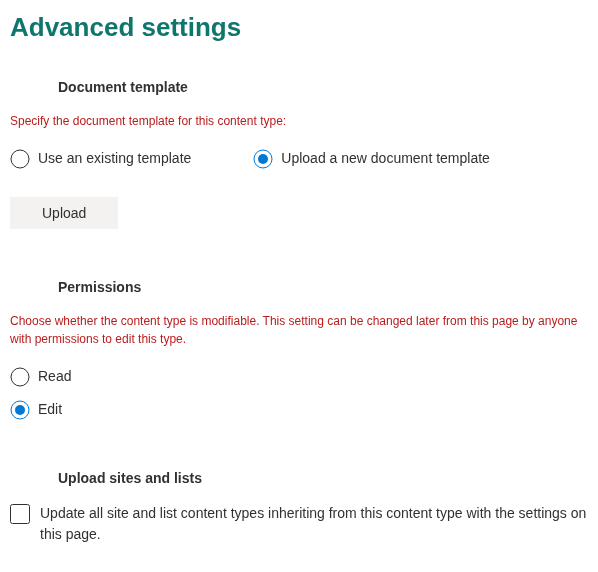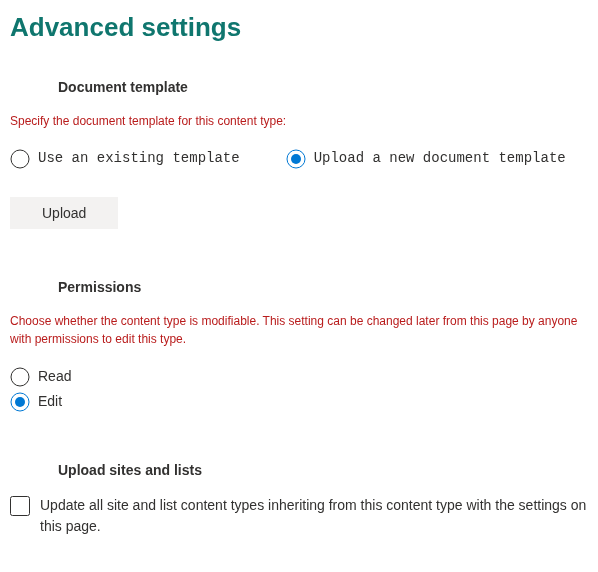--- a/index.html
+++ b/index.html
@@ -25,28 +25,27 @@
       padding-left: 48px;
     }
     .section-desc {
       font-size: 12px;
       color: #b91c1c;
       margin-bottom: 18px;
     }
     .radio-row {
       display: flex;
       align-items: flex-start;
-      gap: 46px;
+      gap: 62px;
       margin-bottom: 28px;
-      font-family: Liberation Mono, monospace;
     }
     .radio-col {
       display: flex;
       flex-direction: column;
-      gap: 4px;
+      gap: 12px;
       margin-bottom: 12px;
     }
     .radio-option {
       display: flex;
       align-items: center;
       gap: 8px;
       cursor: pointer;
     }
     .radio-circle {
       width: 20px;

